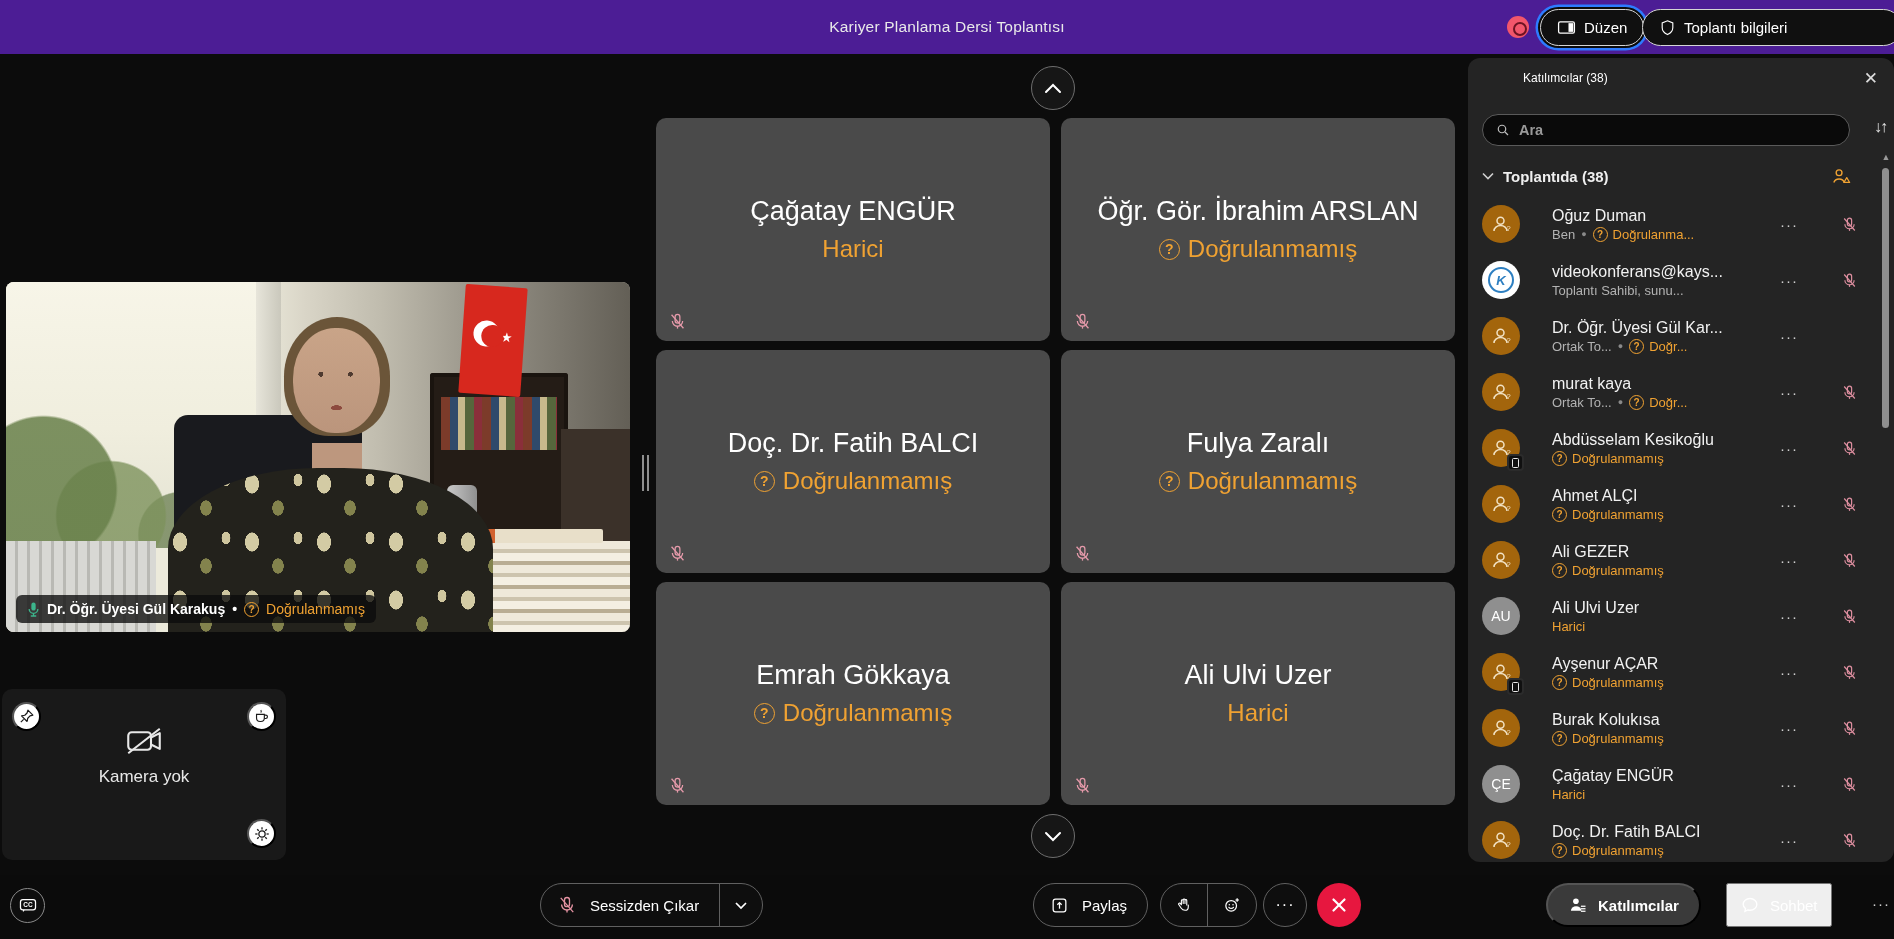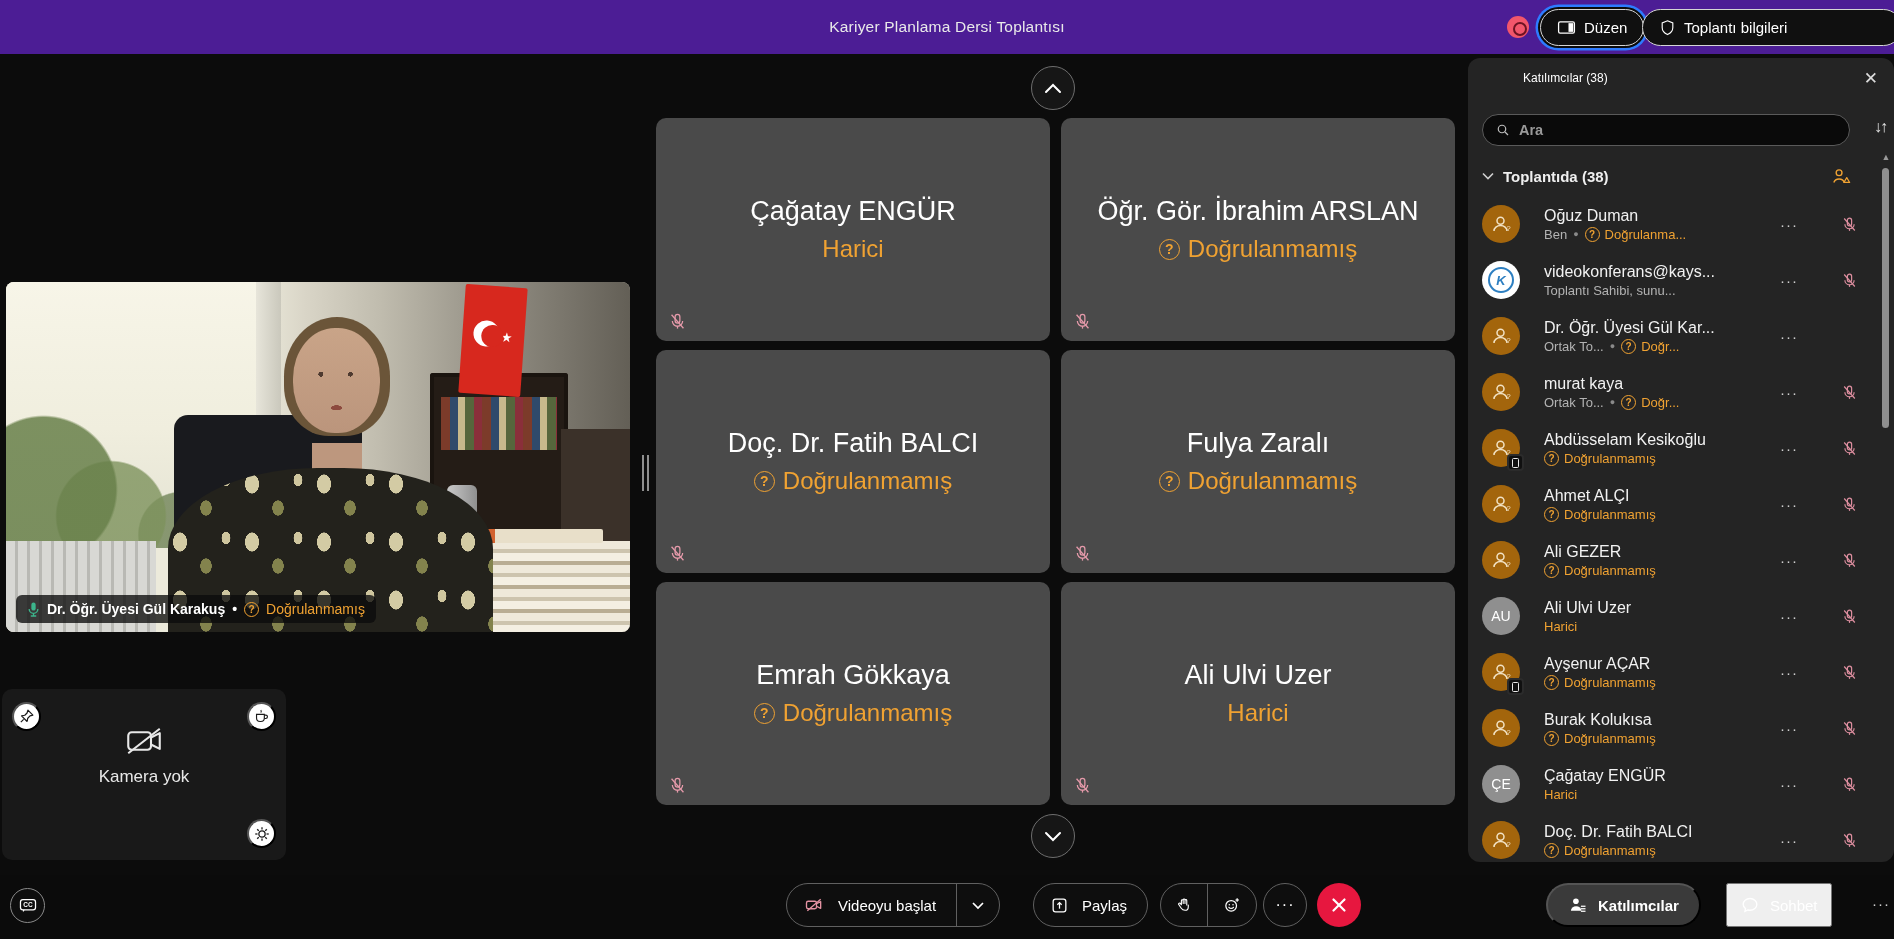--- a/index.html
+++ b/index.html
@@ -123,21 +123,21 @@
   .avatar { width:38px; height:38px; border-radius:50%; background:#a3650c; position:relative;
     display:flex; align-items:center; justify-content:center; flex:0 0 auto; }
   .avatar.initials { background:#8f8f8f; color:#fff; font-size:14px; font-weight:400; }
   .avatar.logo { background:#fff; }
   .avatar.logo .logomark { width:26px; height:26px; border-radius:50%; border:2.5px solid #2d7fc1;
     color:#2d7fc1; font-size:13px; font-weight:700; display:flex; align-items:center; justify-content:center;
     font-style:italic; }
   .phone-badge { position:absolute; right:-4px; bottom:-4px; width:17px; height:17px; background:#101010;
     border:2px solid #2b2b2b; border-radius:4px; display:flex; align-items:center; justify-content:center; }
   .phone-badge i { display:block; width:7px; height:10px; border:1.3px solid #e8e8e8; border-radius:1.5px; }
-  .pinfo { margin-left:24px; min-width:0; }
+  .pinfo { margin-left:32px; min-width:0; }
   .pname { color:#f2f2f2; font-size:16px; white-space:nowrap; }
   .psub { margin-top:2px; display:flex; align-items:center; gap:6px; font-size:13px; white-space:nowrap; }
   .pmeta { color:#b3b3b3; } .pmeta.orange { color:#f0a232; }
   .pdot { color:#8a8a8a; font-size:9px; }
   .pstatus { color:#f0a232; display:flex; align-items:center; gap:5px; }
   .ptrail { position:absolute; right:0; top:0; height:56px; width:110px; display:flex; align-items:center; }
   .pmore { color:#cfcfcf; font-size:15px; letter-spacing:1px; margin-left:12px; cursor:pointer; }
   .pmic { margin-left:auto; margin-right:20px; }
   .vscroll { position:absolute; right:3px; top:100px; width:10px; height:690px; }
   .vscroll .thumb { position:absolute; left:1px; top:10px; width:7px; height:260px; background:#8f8f8f; border-radius:4px; }
@@ -795,39 +795,40 @@
 
   <footer class="toolbar">
     <button class="round" id="btn-cc">
       <svg width="20" height="19" viewBox="0 0 24 24">
           <rect x="2.5" y="4.5" width="19" height="13" rx="3" fill="none" stroke="#fff" stroke-width="1.6"></rect>
           <path d="M8 17.5 l-2.4 3 v-3" fill="#fff"></path>
           <text x="12" y="14.2" text-anchor="middle" font-size="8.2" font-weight="bold" fill="#fff" font-family="Liberation Sans, sans-serif">CC</text>
         </svg>
     </button>
 
-
-    <div class="pill" id="pill-video">
+    <div class="pill" id="pill-mute">
       <div class="seg">
         <span>
-          <svg width="22" height="20" viewBox="0 0 24 24">
-              <rect x="3" y="7.5" width="12" height="9" rx="2" fill="none" stroke="#e593a3" stroke-width="1.6"></rect>
-              <path d="M15 10.5 l5 -2.5 v8 l-5 -2.5" fill="none" stroke="#e593a3" stroke-width="1.6" stroke-linejoin="round"></path>
-              <line x1="4" y1="19" x2="20" y2="5" stroke="#e593a3" stroke-width="1.6"></line>
+          <svg width="20" height="20" viewBox="0 0 24 24">
+              <rect x="9" y="3" width="6" height="11" rx="3" fill="none" stroke="#e593a3" stroke-width="1.6"></rect>
+              <path d="M5.5 11.5 a6.5 6.5 0 0 0 13 0" fill="none" stroke="#e593a3" stroke-width="1.6"></path>
+              <line x1="12" y1="18" x2="12" y2="21" stroke="#e593a3" stroke-width="1.6"></line>
+              <line x1="4.5" y1="3.5" x2="19.5" y2="20.5" stroke="#e593a3" stroke-width="1.6"></line>
             </svg>
         </span>
-        <span class="lbl">Videoyu başlat</span>
+        <span class="lbl">Sessizden Çıkar</span>
       </div>
       <div class="div"></div>
       <div class="chev">
         <svg width="14" height="9" viewBox="0 0 14 9">
             <polyline points="2,2 7,7 12,2" fill="none" stroke="#fff" stroke-width="1.7"></polyline>
           </svg>
       </div>
     </div>
+
 
     <div class="pill" id="pill-share">
       <div class="seg">
         <span>
           <svg width="19" height="19" viewBox="0 0 24 24">
               <rect x="4" y="4" width="16" height="16" rx="3" fill="none" stroke="#fff" stroke-width="1.6"></rect>
               <line x1="12" y1="16" x2="12" y2="9" stroke="#fff" stroke-width="1.6"></line>
               <polyline points="9.3,11 12,8.3 14.7,11" fill="none" stroke="#fff" stroke-width="1.6"></polyline>
             </svg>
         </span>

